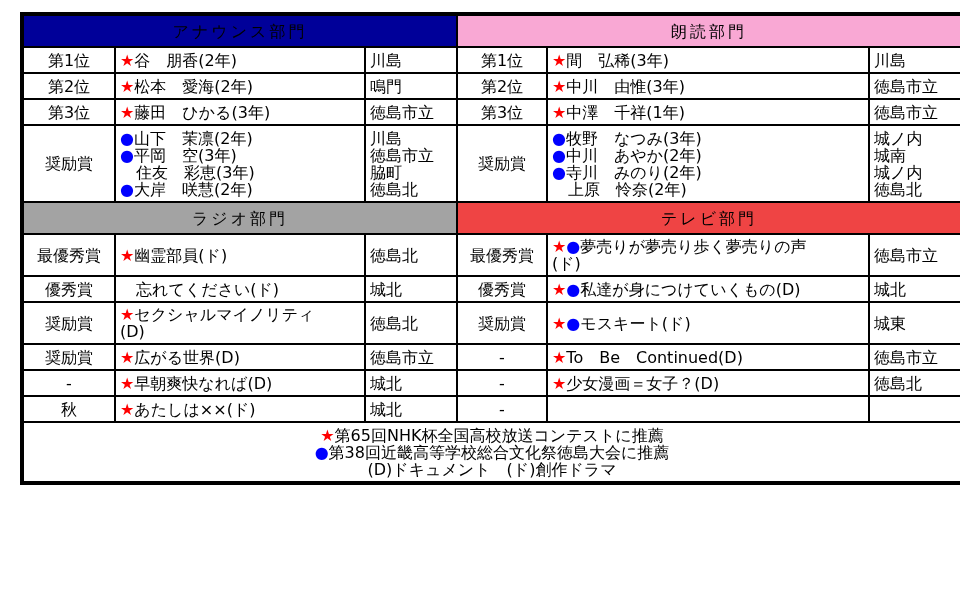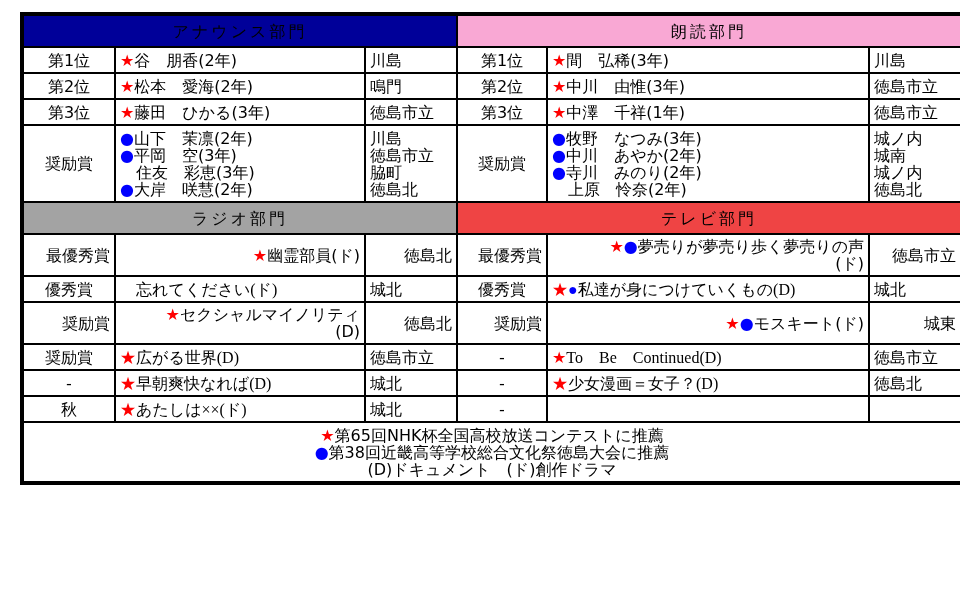--- a/index.html
+++ b/index.html
@@ -13,22 +13,22 @@
   td.rank { text-align: center; }
   td.entry { text-align: left; }
   td.school { text-align: left; }
   .star { color: #ff0000; }
   .dot { color: #0000ff; }
   .sp { display: inline-block; width: 16px; }
   .line { display: block; }
   .red-dash { color: #ff0000; }
   tr.r1 td { height: 24px; }
   tr.r4 td { height: 75px; border-radius: 15px; }
-  tr.rs td { height: 24px; font-family: Liberation Serif, serif; }
-  tr.rd td { height: 40px; text-align: right; }
+  tr.rs td { height: 24px; }
+  tr.rd td { height: 40px; }
   td.notes { text-align: center; height: 58px; }
   .notes .line { line-height: 17px; }
 </style>
 </head>
 <body>
 
 <div class="wrap">
 <table class="results">
   <colgroup>
     <col style="width:93px">

